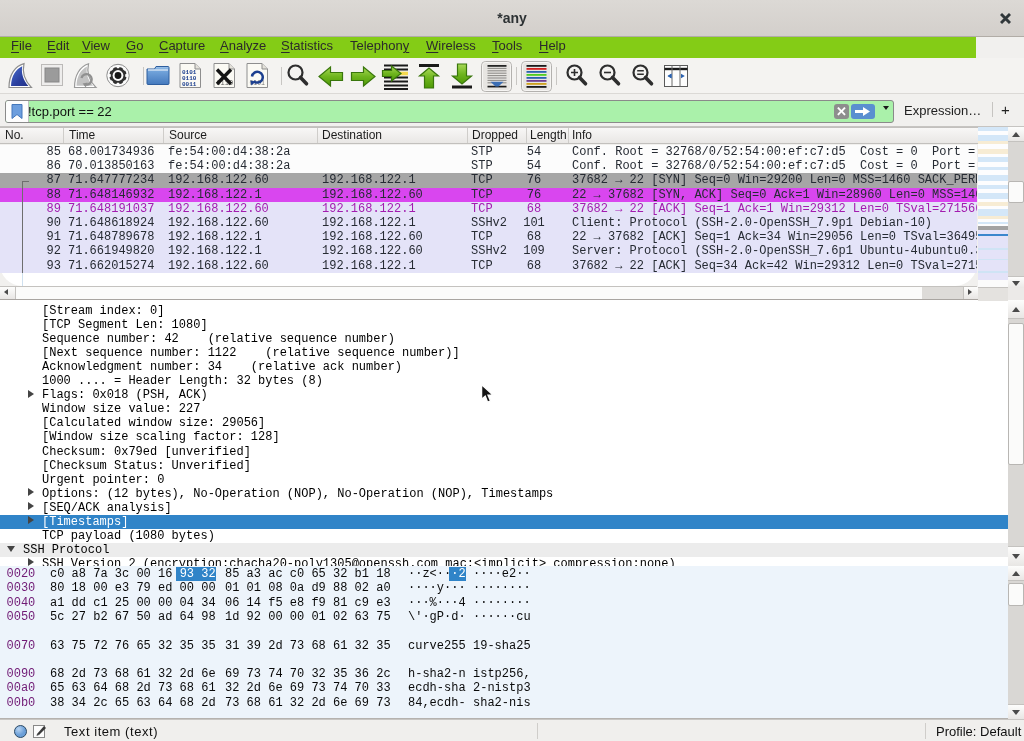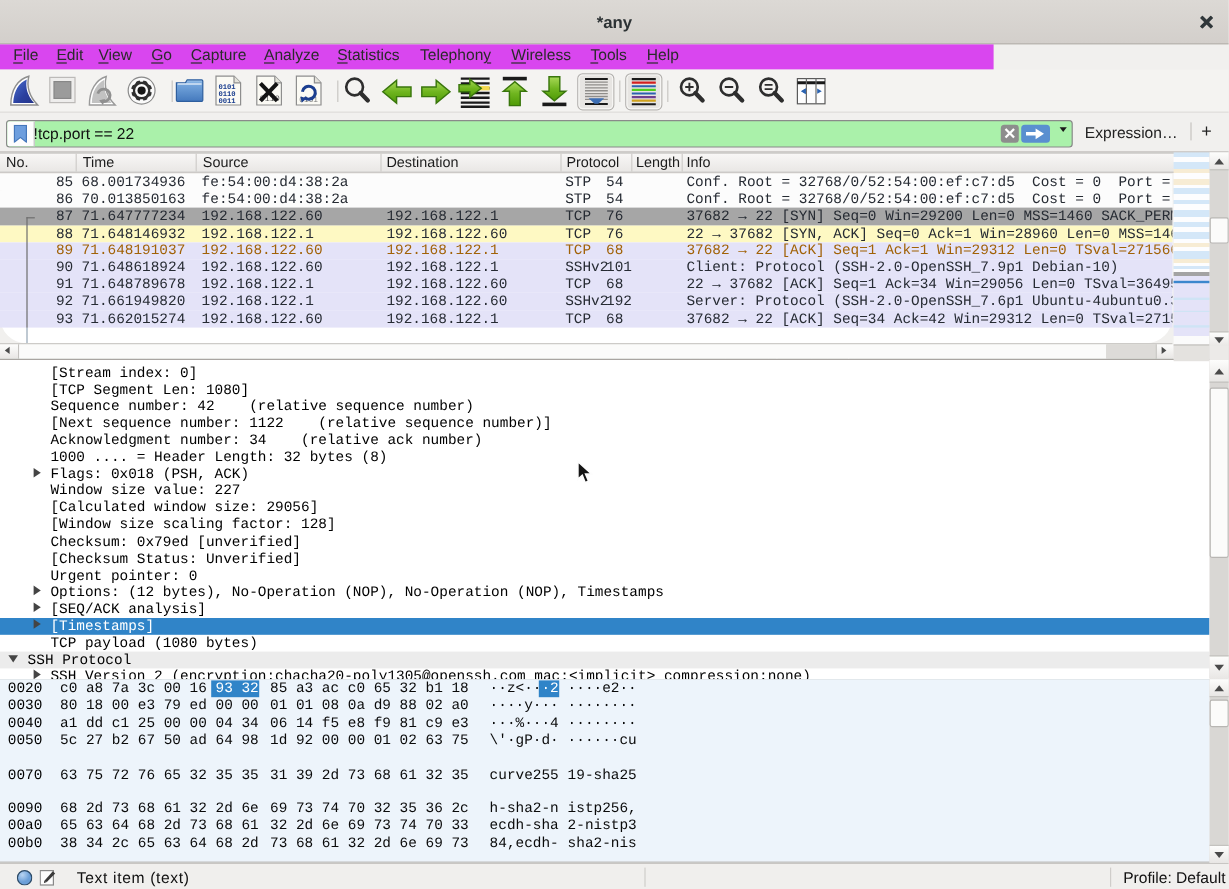--- a/index.html
+++ b/index.html
@@ -5,21 +5,21 @@
   body{width:1024px;height:741px;position:relative;overflow:hidden;
        font-family:"Liberation Sans", sans-serif;background:#f1f0ee;}
   .abs{position:absolute;}
   
   #titlebar{left:0;top:0;width:1024px;height:36px;
     background:linear-gradient(#dcd9d5,#d3cfcb);
     border-bottom:1px solid #b1aca6;}
   #title{left:0;top:10px;width:1024px;text-align:center;
     font-size:14px;font-weight:bold;color:#2d3234;}
   
-  #menubar{left:0;top:37px;width:828px;height:21px;background:#d946ef;}
+  #menubar{left:0;top:37px;width:976px;height:21px;background:#84cc16;}
   .mi{position:absolute;top:1px;font-size:13px;color:#2b2b2b;}
   .mi u{text-decoration:underline;text-underline-offset:2px;}
   
   #toolbar{left:0;top:58px;width:1024px;height:35px;background:#f4f3f1;
     border-bottom:1px solid #dbd9d6;}
   
   #filterbar{left:0;top:94px;width:1024px;height:32px;background:#f1f0ee;
     border-bottom:1px solid #c6c4c1;}
   #finput{position:absolute;left:5px;top:6px;width:887px;height:21px;
     border:1px solid #8a8a8a;border-radius:3px;background:#aaf1aa;overflow:hidden;}
@@ -40,41 +40,41 @@
     background:linear-gradient(#f8f7f6,#e9e7e5);
     border-bottom:1px solid #c2c0bd;border-top:1px solid #c2c0bd;}
   .hc{position:absolute;top:0px;font-size:12px;color:#1c1c1c;}
   .hsep{position:absolute;top:0px;width:1px;height:15px;background:#cfcdca;}
   #plrows{left:0;top:145px;width:977px;height:141px;background:#fff;border-radius:22px;}
   .prow{position:absolute;left:0;width:977px;height:14.2px;font-size:12px;color:#262b33;
     font-family:"Liberation Mono",monospace;white-space:pre;overflow:hidden;}
   .prow span{position:absolute;top:0px;}
   .cno{left:0;width:61px;text-align:right;display:inline-block;}
   .ctime{left:68px;}  .csrc{left:168px;text-align:right;}  .cdst{left:322px;}
-  .cproto{left:471px;} .clen{left:505px;width:58px;text-align:left;display:inline-block;}
+  .cproto{left:471px;} .clen{left:505px;width:58px;text-align:center;display:inline-block;}
   .cinfo{left:572px;}
   
   .sbtrack{background:#d9d7d4;}
   .sbthumb{position:absolute;background:#fbfbfa;border:1px solid #b8b6b3;border-radius:2px;}
   .arrow{position:absolute;width:0;height:0;}
   
   #details{left:0;top:299px;width:1008px;height:266px;background:#fff;
     border-top:1px solid #a9a5a1;border-bottom:1px solid #a9a5a1;overflow:hidden;}
   .drow{position:absolute;left:0;width:1008px;height:14px;font-size:12px;
    font-family:"Liberation Mono",monospace;white-space:pre;color:#000;}
   .tri{position:absolute;width:0;height:0;border-top:4px solid transparent;
    border-bottom:4px solid transparent;border-left:6px solid #444;top:3px;}
   .trid{position:absolute;width:0;height:0;border-left:4px solid transparent;
    border-right:4px solid transparent;border-top:6px solid #444;top:5px;}
   
   #hex{left:0;top:566px;width:1008px;height:152px;background:#edf4fb;overflow:hidden;
     border-bottom:1px solid #b5b2af;}
   .hrow{position:absolute;left:0;width:1008px;height:14px;font-size:12px;
    font-family:"Liberation Mono",monospace;white-space:pre;color:#0a0a0a;}
-  .hoff{position:absolute;left:6.5px;color:#000000;}
+  .hoff{position:absolute;left:6.5px;color:#701a75;}
   .hx1{position:absolute;left:50px;} .hx2{position:absolute;left:225px;}
   .ha1{position:absolute;left:408px;} .ha2{position:absolute;left:473px;}
   
   #status{left:0;top:719px;width:1024px;height:22px;background:#f0efed;
     border-top:1px solid #c8c6c3;}
 </style></head>
 <body>
 <div class="abs" id="titlebar"></div>
 <div class="abs" id="title">*any</div>
 <svg class="abs" style="left:1000px;top:13px" width="11" height="11" viewBox="0 0 11 11">
@@ -297,40 +297,40 @@
   <div id="fexpr">Expression…</div>
   <div id="fsep"></div>
   <div id="fplus">+</div>
 </div>
 
 <div class="abs" id="plheader">
   <span class="hc" style="left:5px">No.</span>
   <span class="hc" style="left:69px">Time</span>
   <span class="hc" style="left:169px">Source</span>
   <span class="hc" style="left:322px">Destination</span>
-  <span class="hc" style="left:472px">Protocol</span>
+  <span class="hc" style="left:472px">Dropped</span>
   <span class="hc" style="left:530px">Length</span>
   <span class="hc" style="left:572px">Info</span>
   <span class="hsep" style="left:63px"></span>
   <span class="hsep" style="left:163px"></span>
   <span class="hsep" style="left:317px"></span>
   <span class="hsep" style="left:467px"></span>
   <span class="hsep" style="left:526px"></span>
   <span class="hsep" style="left:568px"></span>
 </div>
 
 <div class="abs" id="plrows">
   <div class="prow" style="top:0px;background:#fcfcfc"><span class="cno">85</span><span class="ctime">68.001734936</span><span class="csrc">fe:54:00:d4:38:2a</span><span class="cproto">STP</span><span class="clen">54</span><span class="cinfo">Conf. Root = 32768/0/52:54:00:ef:c7:d5  Cost = 0  Port = </span></div>
   <div class="prow" style="top:14.2px;background:#fcfcfc"><span class="cno">86</span><span class="ctime">70.013850163</span><span class="csrc">fe:54:00:d4:38:2a</span><span class="cproto">STP</span><span class="clen">54</span><span class="cinfo">Conf. Root = 32768/0/52:54:00:ef:c7:d5  Cost = 0  Port = </span></div>
   <div class="prow" style="top:28.4px;background:#a6a6a6"><span class="cno">87</span><span class="ctime">71.647777234</span><span class="csrc">192.168.122.60</span><span class="cdst">192.168.122.1</span><span class="cproto">TCP</span><span class="clen">76</span><span class="cinfo">37682 → 22 [SYN] Seq=0 Win=29200 Len=0 MSS=1460 SACK_PERM</span></div>
-  <div class="prow" style="top:42.6px;background:#fef9c3"><span class="cno">88</span><span class="ctime">71.648146932</span><span class="csrc">192.168.122.1</span><span class="cdst">192.168.122.60</span><span class="cproto">TCP</span><span class="clen">76</span><span class="cinfo">22 → 37682 [SYN, ACK] Seq=0 Ack=1 Win=28960 Len=0 MSS=146</span></div>
-  <div class="prow" style="top:56.8px;background:#e4e3f8;color:#a16207"><span class="cno">89</span><span class="ctime">71.648191037</span><span class="csrc">192.168.122.60</span><span class="cdst">192.168.122.1</span><span class="cproto">TCP</span><span class="clen">68</span><span class="cinfo">37682 → 22 [ACK] Seq=1 Ack=1 Win=29312 Len=0 TSval=271566</span></div>
+  <div class="prow" style="top:42.6px;background:#d946ef"><span class="cno">88</span><span class="ctime">71.648146932</span><span class="csrc">192.168.122.1</span><span class="cdst">192.168.122.60</span><span class="cproto">TCP</span><span class="clen">76</span><span class="cinfo">22 → 37682 [SYN, ACK] Seq=0 Ack=1 Win=28960 Len=0 MSS=146</span></div>
+  <div class="prow" style="top:56.8px;background:#e4e3f8;color:#a21caf"><span class="cno">89</span><span class="ctime">71.648191037</span><span class="csrc">192.168.122.60</span><span class="cdst">192.168.122.1</span><span class="cproto">TCP</span><span class="clen">68</span><span class="cinfo">37682 → 22 [ACK] Seq=1 Ack=1 Win=29312 Len=0 TSval=271566</span></div>
   <div class="prow" style="top:71px;background:#e4e3f8;color:#262b33"><span class="cno">90</span><span class="ctime">71.648618924</span><span class="csrc">192.168.122.60</span><span class="cdst">192.168.122.1</span><span class="cproto">SSHv2</span><span class="clen">101</span><span class="cinfo">Client: Protocol (SSH-2.0-OpenSSH_7.9p1 Debian-10)</span></div>
   <div class="prow" style="top:85.2px;background:#e4e3f8;color:#262b33"><span class="cno">91</span><span class="ctime">71.648789678</span><span class="csrc">192.168.122.1</span><span class="cdst">192.168.122.60</span><span class="cproto">TCP</span><span class="clen">68</span><span class="cinfo">22 → 37682 [ACK] Seq=1 Ack=34 Win=29056 Len=0 TSval=36495</span></div>
-  <div class="prow" style="top:99.4px;background:#e4e3f8;color:#262b33"><span class="cno">92</span><span class="ctime">71.661949820</span><span class="csrc">192.168.122.1</span><span class="cdst">192.168.122.60</span><span class="cproto">SSHv2</span><span class="clen">192</span><span class="cinfo">Server: Protocol (SSH-2.0-OpenSSH_7.6p1 Ubuntu-4ubuntu0.3</span></div>
+  <div class="prow" style="top:99.4px;background:#e4e3f8;color:#262b33"><span class="cno">92</span><span class="ctime">71.661949820</span><span class="csrc">192.168.122.1</span><span class="cdst">192.168.122.60</span><span class="cproto">SSHv2</span><span class="clen">109</span><span class="cinfo">Server: Protocol (SSH-2.0-OpenSSH_7.6p1 Ubuntu-4ubuntu0.3</span></div>
   <div class="prow" style="top:113.6px;background:#e4e3f8;color:#262b33"><span class="cno">93</span><span class="ctime">71.662015274</span><span class="csrc">192.168.122.60</span><span class="cdst">192.168.122.1</span><span class="cproto">TCP</span><span class="clen">68</span><span class="cinfo">37682 → 22 [ACK] Seq=34 Ack=42 Win=29312 Len=0 TSval=2715</span></div>
   <div class="prow" style="top:143px;background:#15803d;color:#fff"><span class="cno">94</span><span class="ctime">71.663856741</span><span class="csrc">192.168.122.1</span><span class="cdst">192.168.122.60</span><span class="cproto">SSHv2</span><span class="clen">1148</span><span class="cinfo">Server: Key Exchange Init</span></div>
   <div style="position:absolute;left:22px;top:36px;width:1px;height:105px;background:#6e6e6e"></div>
   <div style="position:absolute;left:22px;top:36px;width:7px;height:1px;background:#6e6e6e"></div>
   <div style="position:absolute;left:22px;top:128px;width:1px;height:13px;background:#cfe0ef"></div>
 </div>
 
 <div class="abs" id="plhsb" style="left:0;top:285.5px;width:977px;height:12px;background:#f0efed;border-top:1px solid #c4c2bf;">
   <div style="position:absolute;left:0;top:0;width:15px;height:12px;background:linear-gradient(#fdfdfc,#e8e6e4);border-right:1px solid #c4c2bf;">
     <div class="arrow" style="left:4px;top:2.5px;border-top:3.5px solid transparent;border-bottom:3.5px solid transparent;border-right:4.5px solid #4a4a4a;"></div>

